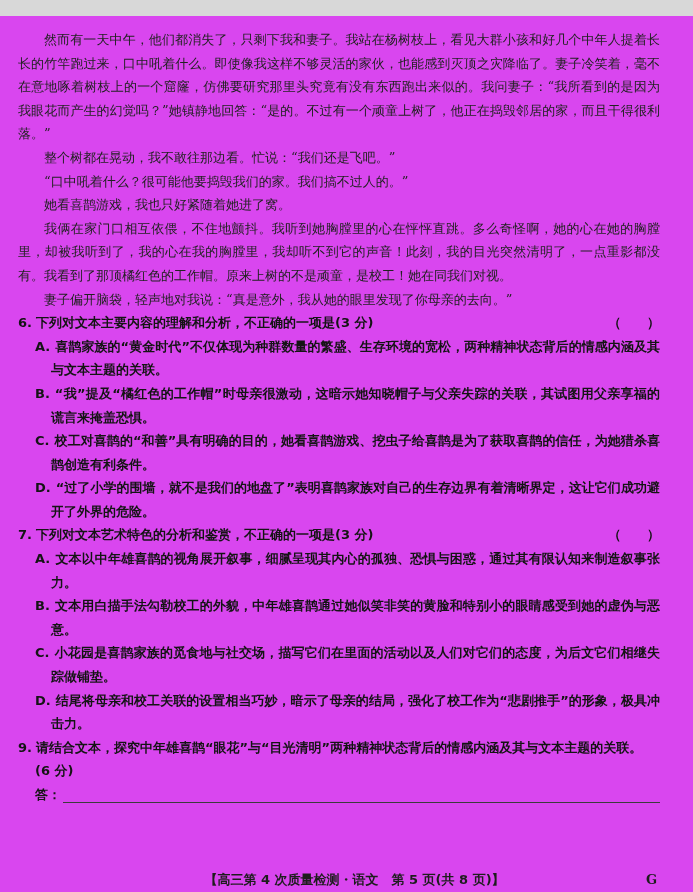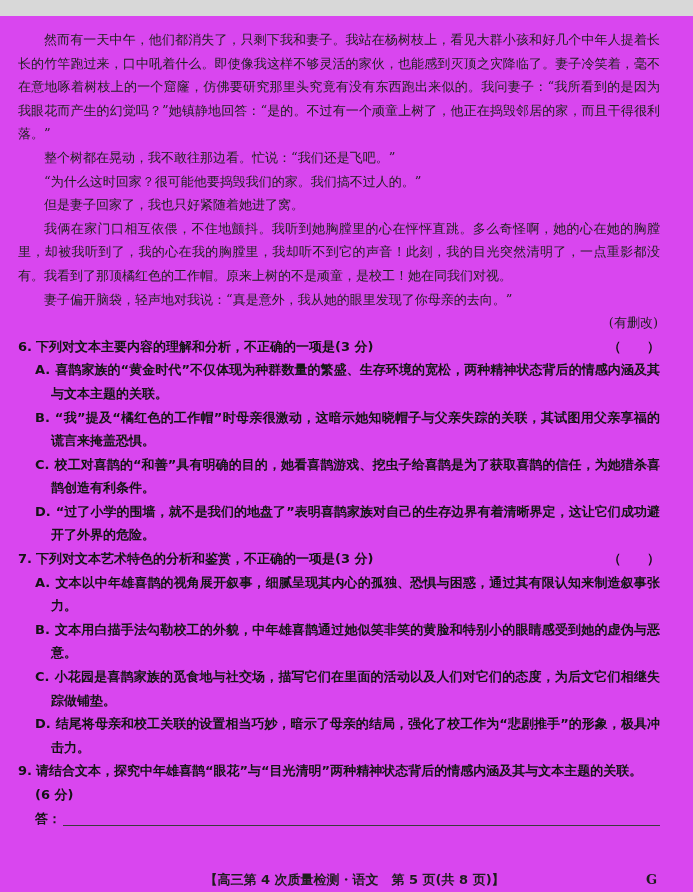--- a/index.html
+++ b/index.html
@@ -75,25 +75,24 @@
   }
 </style>
 </head>
 <body>
 
 <div class="page">
 
   <div class="passage">
     <p>然而有一天中午，他们都消失了，只剩下我和妻子。我站在杨树枝上，看见大群小孩和好几个中年人提着长长的竹竿跑过来，口中吼着什么。即使像我这样不够灵活的家伙，也能感到灭顶之灾降临了。妻子冷笑着，毫不在意地啄着树枝上的一个窟窿，仿佛要研究那里头究竟有没有东西跑出来似的。我问妻子：“我所看到的是因为我眼花而产生的幻觉吗？”她镇静地回答：“是的。不过有一个顽童上树了，他正在捣毁邻居的家，而且干得很利落。”</p>
     <p>整个树都在晃动，我不敢往那边看。忙说：“我们还是飞吧。”</p>
-    <p>“为什么这时回家？很可能他要捣毁我们的家。我们搞不过人的。”</p>
-    <p>但是妻子回家了，我也只好紧随着她进了窝。</p>
+    <p>“口中吼着什么？很可能他要捣毁我们的家。我们搞不过人的。”</p>
+    <p>她看喜鹊游戏，我也只好紧随着她进了窝。</p>
     <p>我俩在家门口相互依偎，不住地颤抖。我听到她胸膛里的心在怦怦直跳。多么奇怪啊，她的心在她的胸膛里，却被我听到了，我的心在我的胸膛里，我却听不到它的声音！此刻，我的目光突然清明了，一点重影都没有。我看到了那顶橘红色的工作帽。原来上树的不是顽童，是校工！她在同我们对视。</p>
     <p>妻子偏开脑袋，轻声地对我说：“真是意外，我从她的眼里发现了你母亲的去向。”</p>
-    <div class="source-note">(有删改)</div>
   </div>
 
   <section class="question">
     <div class="stem-row">
       <div class="stem"><span class="q-num">6.</span><span>下列对文本主要内容的理解和分析，不正确的一项是(3 分)</span></div>
       <div class="bracket">（　　）</div>
     </div>
     <div class="option"><span class="opt-label">A.</span><span>喜鹊家族的“黄金时代”不仅体现为种群数量的繁盛、生存环境的宽松，两种精神状态背后的情感内涵及其与文本主题的关联。</span></div>
     <div class="option"><span class="opt-label">B.</span><span>“我”提及“橘红色的工作帽”时母亲很激动，这暗示她知晓帽子与父亲失踪的关联，其试图用父亲享福的谎言来掩盖恐惧。</span></div>
     <div class="option"><span class="opt-label">C.</span><span>校工对喜鹊的“和善”具有明确的目的，她看喜鹊游戏、挖虫子给喜鹊是为了获取喜鹊的信任，为她猎杀喜鹊创造有利条件。</span></div>

